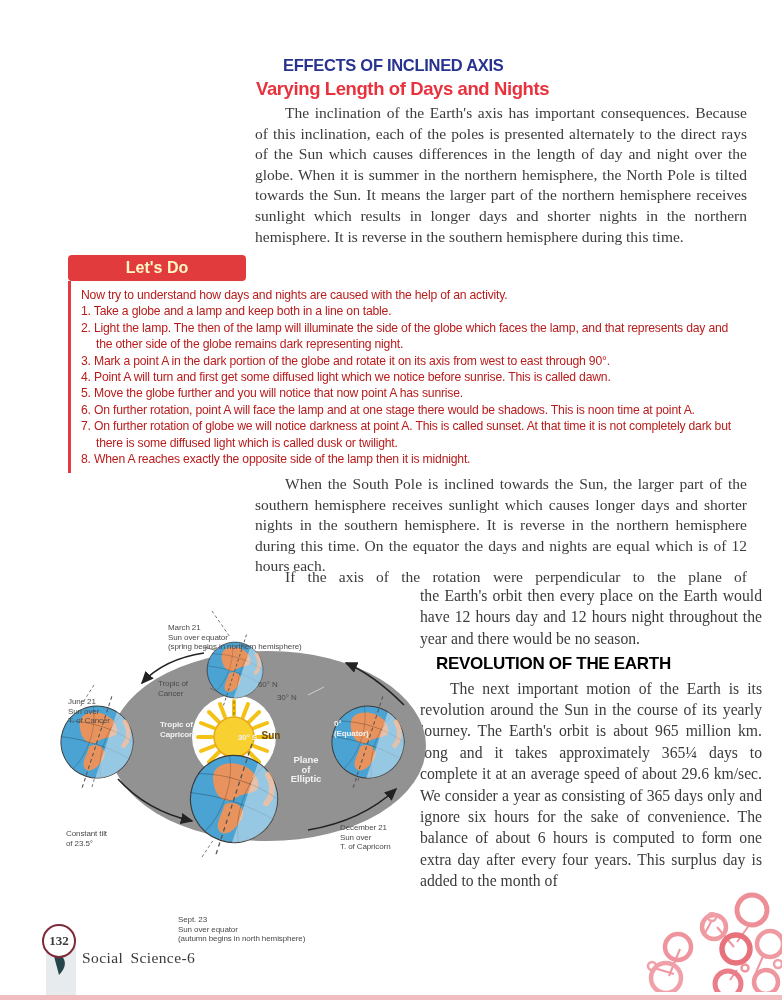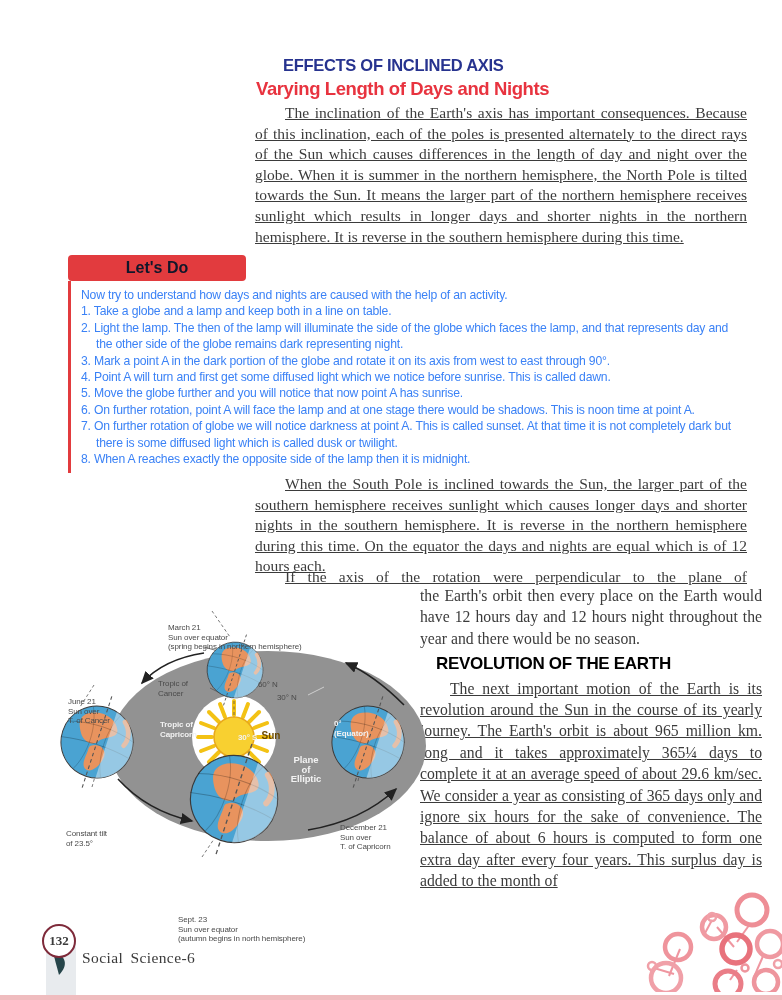--- a/index.html
+++ b/index.html
@@ -10,32 +10,32 @@
   .h-blue{position:absolute;font-family:"Liberation Sans",sans-serif;font-weight:bold;
           color:#27338f;font-size:16.5px;letter-spacing:-0.3px;}
   .h-red{position:absolute;font-family:"Liberation Sans",sans-serif;font-weight:bold;
          color:#e8333f;font-size:18.5px;letter-spacing:-0.4px;}
   .h-blue2{font-family:"Liberation Sans",sans-serif;font-weight:bold;color:#000000;
            font-size:17px;letter-spacing:-0.3px;margin:4px 0 3px 16px;}
 
   
   .para{position:absolute;width:492px;font-size:15.5px;line-height:20.6px;
         text-align:justify;color:#3b3b3b;}
-  .indent{text-indent:30px;text-decoration:underline;}
+  .indent{text-indent:30px;}
   .line-just{text-align-last:justify;}
   .rightcol{position:absolute;left:420px;top:585px;width:342px;font-size:15.7px;
             line-height:21.4px;text-align:justify;color:#3b3b3b;}
 
   
   .ld-tab{position:absolute;left:68px;top:255px;width:178px;height:26px;background:#e23b3e;
           border-radius:4px;display:flex;align-items:center;justify-content:center;
-          font-family:"Liberation Sans",sans-serif;font-weight:bold;font-size:16px;color:#0f172a;}
+          font-family:"Liberation Sans",sans-serif;font-weight:bold;font-size:16px;color:#fef9c3;}
   .ld-body{position:absolute;left:68px;top:281px;width:652px;border-left:3px solid #e23b3e;
            padding:6px 0 6px 10px;font-family:"Liberation Sans",sans-serif;font-size:12.2px;
-           line-height:16.4px;color:#3b82f6;letter-spacing:-0.2px;}
+           line-height:16.4px;color:#b91c1c;letter-spacing:-0.2px;}
   .step{padding-left:15px;text-indent:-15px;}
 
   
   .diagram{position:absolute;left:52px;top:583px;width:378px;height:338px;}
   .diagram svg{position:absolute;left:0;top:0;}
   .dlbl{position:absolute;font-family:"Liberation Sans",sans-serif;font-size:8px;
         line-height:9.5px;color:#4a4a4a;white-space:pre-line;letter-spacing:-0.1px;margin-top:40px;}
   .dlbl-white{color:#f2f2f2;font-weight:bold;}
   .dlbl-center{text-align:center;}
   .sun-lbl{position:absolute;left:164px;top:147px;width:30px;text-align:center;

